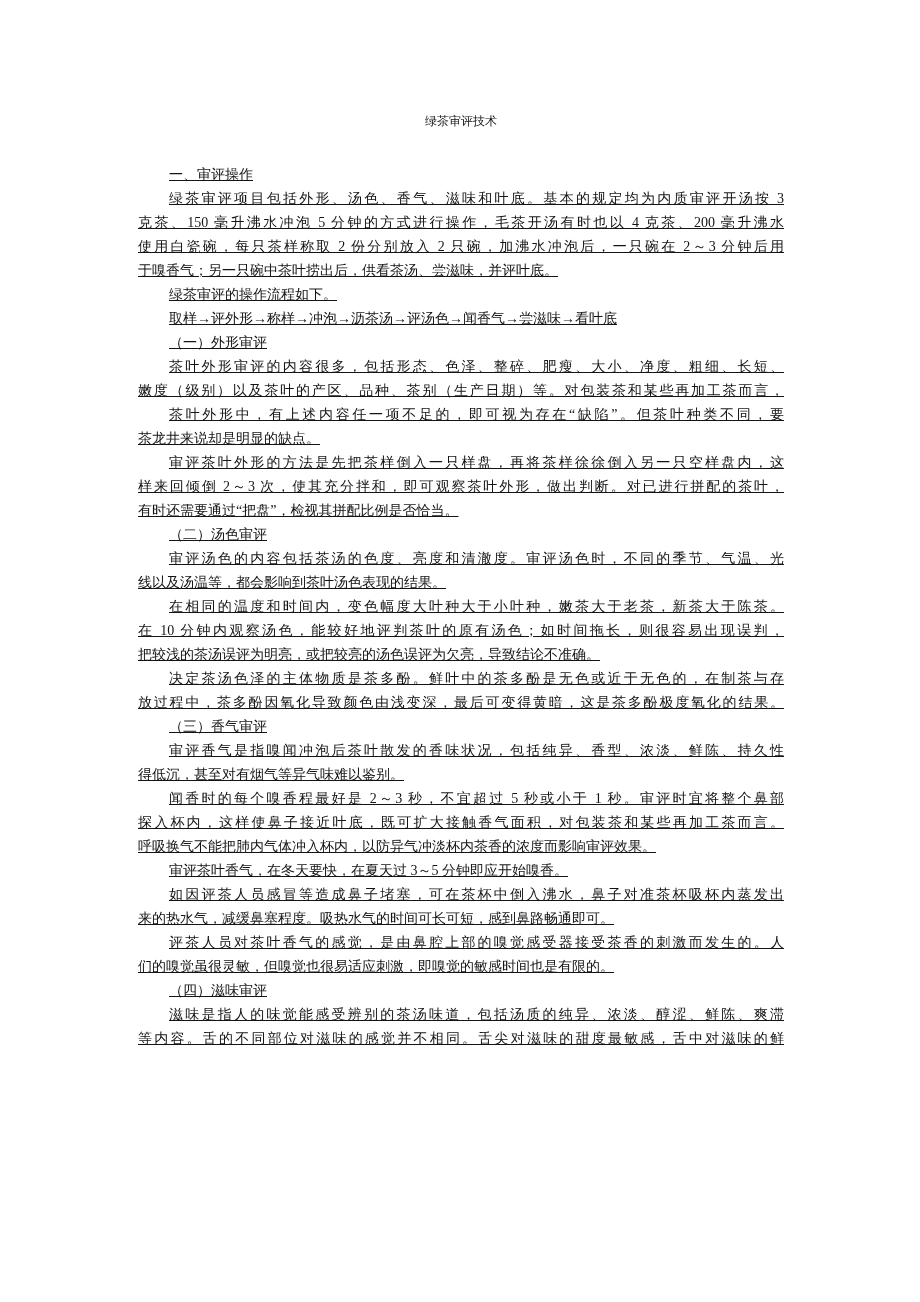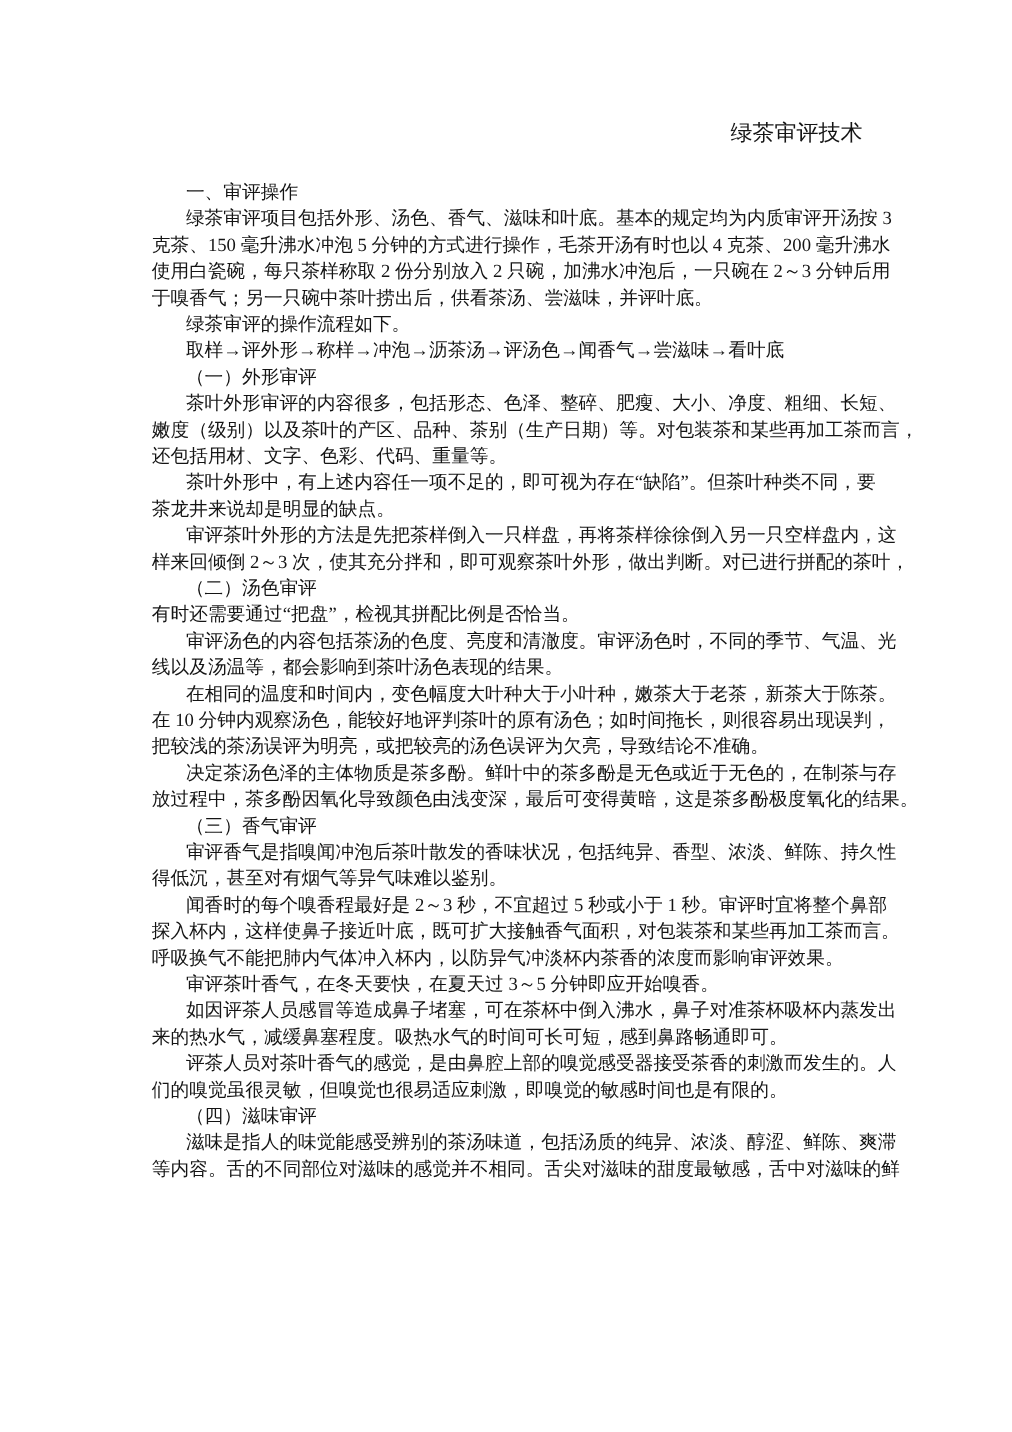--- a/index.html
+++ b/index.html
@@ -15,33 +15,34 @@
     background: #ffffff;
     overflow: hidden;
     font-family: "Liberation Serif", "DejaVu Serif", serif;
     color: #141414;
   }
   .doc-title {
     position: absolute;
     top: 109px;
     left: 138px;
     width: 646px;
-    font-size: 20px;
+    font-size: 12px;
     line-height: 24px;
-    text-align: right;
+    text-align: center;
     font-weight: normal;
     white-space: nowrap;
   }
   .doc-body {
     position: absolute;
     top: 163px;
     left: 138px;
     width: 646px;
-    font-size: 17px;
+    font-size: 14px;
     line-height: 24px;
+    text-decoration: underline;
   }
   .line {
     height: 24px;
     white-space: nowrap;
     overflow: visible;
   }
   .line.indent {
     text-indent: 31px;
   }
   .line.fill {
@@ -58,27 +59,26 @@
       <div class="line indent">一、审评操作</div>
       <div class="line indent fill">绿茶审评项目包括外形、汤色、香气、滋味和叶底。基本的规定均为内质审评开汤按 3</div>
       <div class="line fill">克茶、150 毫升沸水冲泡 5 分钟的方式进行操作，毛茶开汤有时也以 4 克茶、200 毫升沸水</div>
       <div class="line fill">使用白瓷碗，每只茶样称取 2 份分别放入 2 只碗，加沸水冲泡后，一只碗在 2～3 分钟后用</div>
       <div class="line">于嗅香气；另一只碗中茶叶捞出后，供看茶汤、尝滋味，并评叶底。</div>
       <div class="line indent">绿茶审评的操作流程如下。</div>
       <div class="line indent">取样→评外形→称样→冲泡→沥茶汤→评汤色→闻香气→尝滋味→看叶底</div>
       <div class="line indent">（一）外形审评</div>
       <div class="line indent fill">茶叶外形审评的内容很多，包括形态、色泽、整碎、肥瘦、大小、净度、粗细、长短、</div>
       <div class="line fill">嫩度（级别）以及茶叶的产区、品种、茶别（生产日期）等。对包装茶和某些再加工茶而言，</div>
-      <div class="line">还包括用材、文字、色彩、代码、重量等。</div>
       <div class="line indent fill">茶叶外形中，有上述内容任一项不足的，即可视为存在“缺陷”。但茶叶种类不同，要</div>
       <div class="line">茶龙井来说却是明显的缺点。</div>
       <div class="line indent fill">审评茶叶外形的方法是先把茶样倒入一只样盘，再将茶样徐徐倒入另一只空样盘内，这</div>
       <div class="line fill">样来回倾倒 2～3 次，使其充分拌和，即可观察茶叶外形，做出判断。对已进行拼配的茶叶，</div>
+      <div class="line">有时还需要通过“把盘”，检视其拼配比例是否恰当。</div>
       <div class="line indent">（二）汤色审评</div>
-      <div class="line">有时还需要通过“把盘”，检视其拼配比例是否恰当。</div>
       <div class="line indent fill">审评汤色的内容包括茶汤的色度、亮度和清澈度。审评汤色时，不同的季节、气温、光</div>
       <div class="line">线以及汤温等，都会影响到茶叶汤色表现的结果。</div>
       <div class="line indent fill">在相同的温度和时间内，变色幅度大叶种大于小叶种，嫩茶大于老茶，新茶大于陈茶。</div>
       <div class="line fill">在 10 分钟内观察汤色，能较好地评判茶叶的原有汤色；如时间拖长，则很容易出现误判，</div>
       <div class="line">把较浅的茶汤误评为明亮，或把较亮的汤色误评为欠亮，导致结论不准确。</div>
       <div class="line indent fill">决定茶汤色泽的主体物质是茶多酚。鲜叶中的茶多酚是无色或近于无色的，在制茶与存</div>
       <div class="line fill">放过程中，茶多酚因氧化导致颜色由浅变深，最后可变得黄暗，这是茶多酚极度氧化的结果。</div>
       <div class="line indent">（三）香气审评</div>
       <div class="line indent fill">审评香气是指嗅闻冲泡后茶叶散发的香味状况，包括纯异、香型、浓淡、鲜陈、持久性</div>
       <div class="line">得低沉，甚至对有烟气等异气味难以鉴别。</div>

